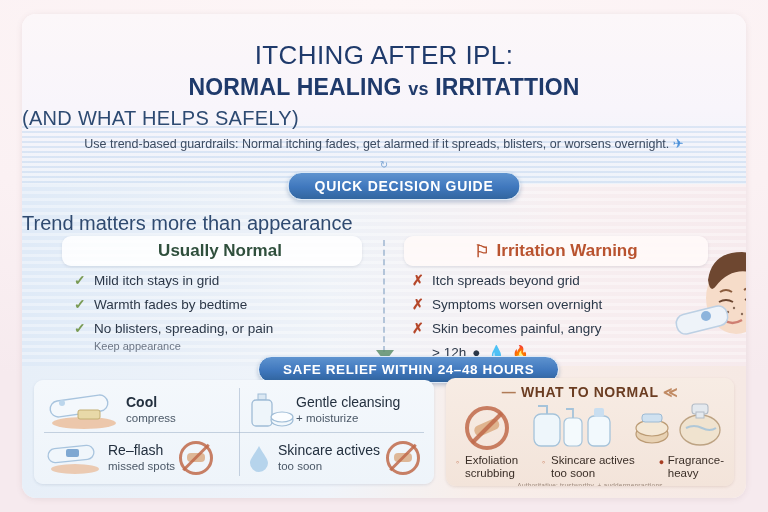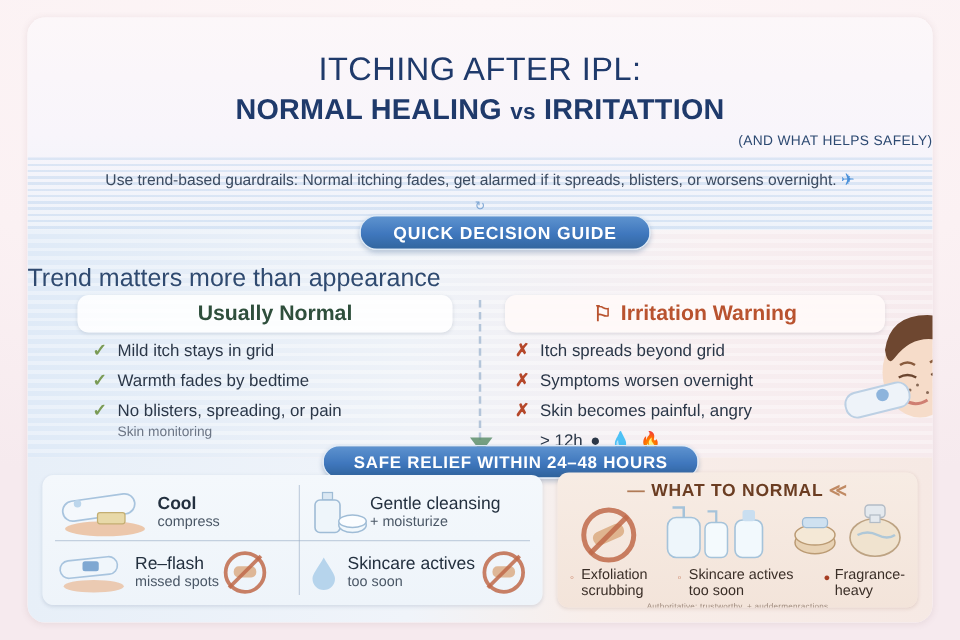--- a/index.html
+++ b/index.html
@@ -24,22 +24,22 @@
   .hero{position:absolute;left:0;top:0;width:724px;height:170px;
     background:linear-gradient(180deg,#fcf7f9 0%,#f8f5fb 55%,#eef3fa 100%);}
   .hero-tex{position:absolute;left:0;bottom:0;width:100%;height:58px;
     background:repeating-linear-gradient(180deg,rgba(190,212,238,.55) 0 2px, rgba(255,255,255,0) 2px 5px);
     opacity:.85;}
   .t1{position:absolute;left:0;top:26px;width:100%;text-align:center;
     font-size:26px;font-weight:normal;letter-spacing:.4px;color:#1f3a6b;}
   .t2{position:absolute;left:0;top:60px;width:100%;text-align:center;
     font-size:23px;font-weight:bold;letter-spacing:.2px;color:#1f3a6b;}
   .t2 .sm{font-size:18px;font-weight:bold;}
-  .t3{position:absolute;left:0;top:93px;width:100%;text-align:right;
-    font-size:11px;color:#2d4a72;letter-spacing:.3px;}
+  .t3{position:absolute;left:0;top:93px;width:100%;text-align:left;
+    font-size:20px;color:#2d4a72;letter-spacing:.3px;}
   .sub{position:absolute;left:60px;top:120px;width:604px;text-align:center;
     font-size:12.5px;line-height:20px;color:#3c4b60;}
   .sub .plane{color:#4a90d9;font-size:13px;}
   .sub .rot{color:#7fa7d4;font-size:10px;}
   
   .mid{position:absolute;left:0;top:170px;width:724px;height:182px;
     background:linear-gradient(90deg,#dfeaf7 0%,#eef2f8 40%,#f7eef0 72%,#f6e9ec 100%);padding-left:40px;}
   .mid-tex{position:absolute;inset:0;
     background:repeating-linear-gradient(180deg,rgba(255,255,255,.35) 0 3px, rgba(255,255,255,0) 3px 7px);}
   .pill{position:absolute;left:50%;transform:translateX(-50%);top:-12px;
@@ -158,21 +158,21 @@
           <span class="txt">Mild itch stays in grid</span>
         </div>
         <div class="li ok">
           <span class="mark">✓</span>
           <span class="txt">Warmth fades by bedtime</span>
         </div>
         <div class="li ok">
           <span class="mark">✓</span>
           <span class="txt">No blisters, spreading, or pain</span>
         </div>
-        <div class="note">Skin monitoring</div>
+        <div class="note">Keep appearance</div>
       </div>
 
       <div class="colhead r">
         <span class="warnicon">⚐</span>
         <span>Irritation Warning</span>
       </div>
       <div class="list r">
         <div class="li bad">
           <span class="mark">✗</span>
           <span class="txt">Itch spreads beyond grid</span>

